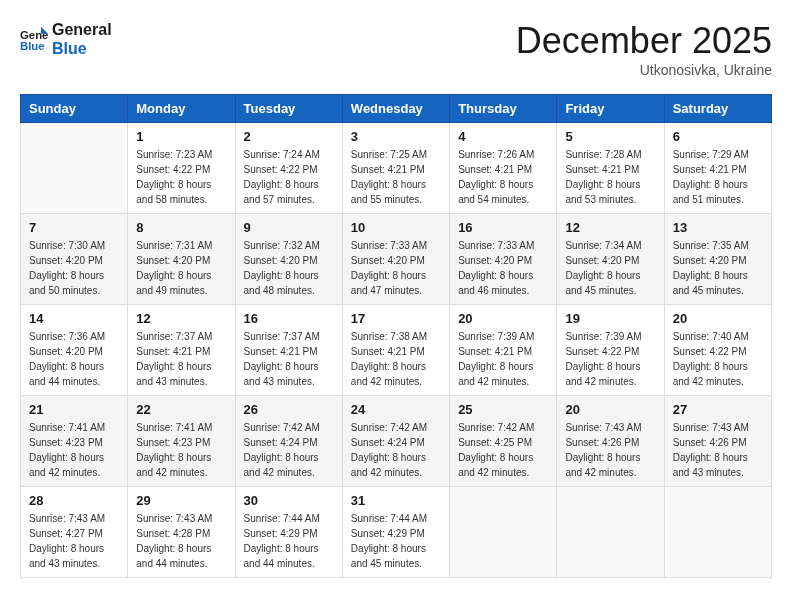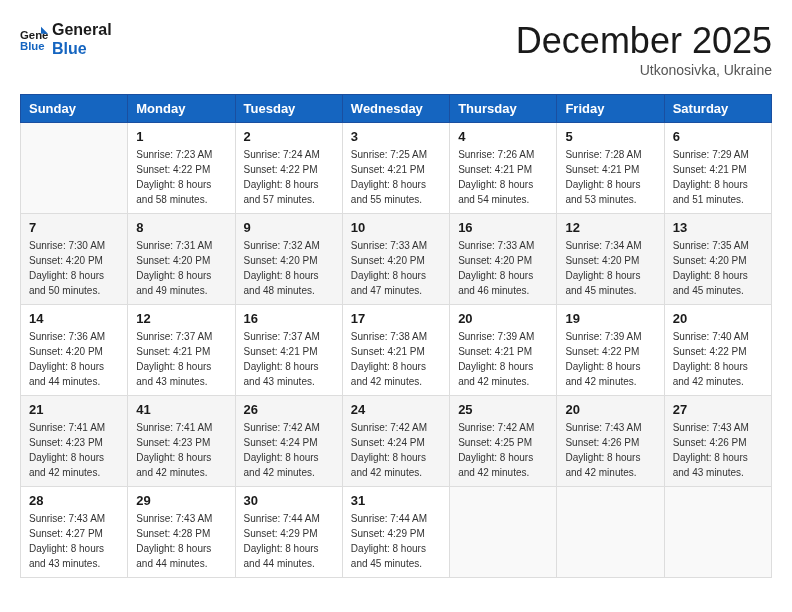--- a/index.html
+++ b/index.html
@@ -203,21 +203,21 @@
           <span class="day-number">20</span>
           <div class="day-info">Sunrise: 7:40 AM<br>Sunset: 4:22 PM<br>Daylight: 8 hours and 42 minutes.</div>
         </td>
       </tr>
       <tr>
         <td>
           <span class="day-number">21</span>
           <div class="day-info">Sunrise: 7:41 AM<br>Sunset: 4:23 PM<br>Daylight: 8 hours and 42 minutes.</div>
         </td>
         <td>
-          <span class="day-number">41</span>
+          <span class="day-number">22</span>
           <div class="day-info">Sunrise: 7:41 AM<br>Sunset: 4:23 PM<br>Daylight: 8 hours and 42 minutes.</div>
         </td>
         <td>
           <span class="day-number">26</span>
           <div class="day-info">Sunrise: 7:42 AM<br>Sunset: 4:24 PM<br>Daylight: 8 hours and 42 minutes.</div>
         </td>
         <td>
           <span class="day-number">24</span>
           <div class="day-info">Sunrise: 7:42 AM<br>Sunset: 4:24 PM<br>Daylight: 8 hours and 42 minutes.</div>
         </td>

